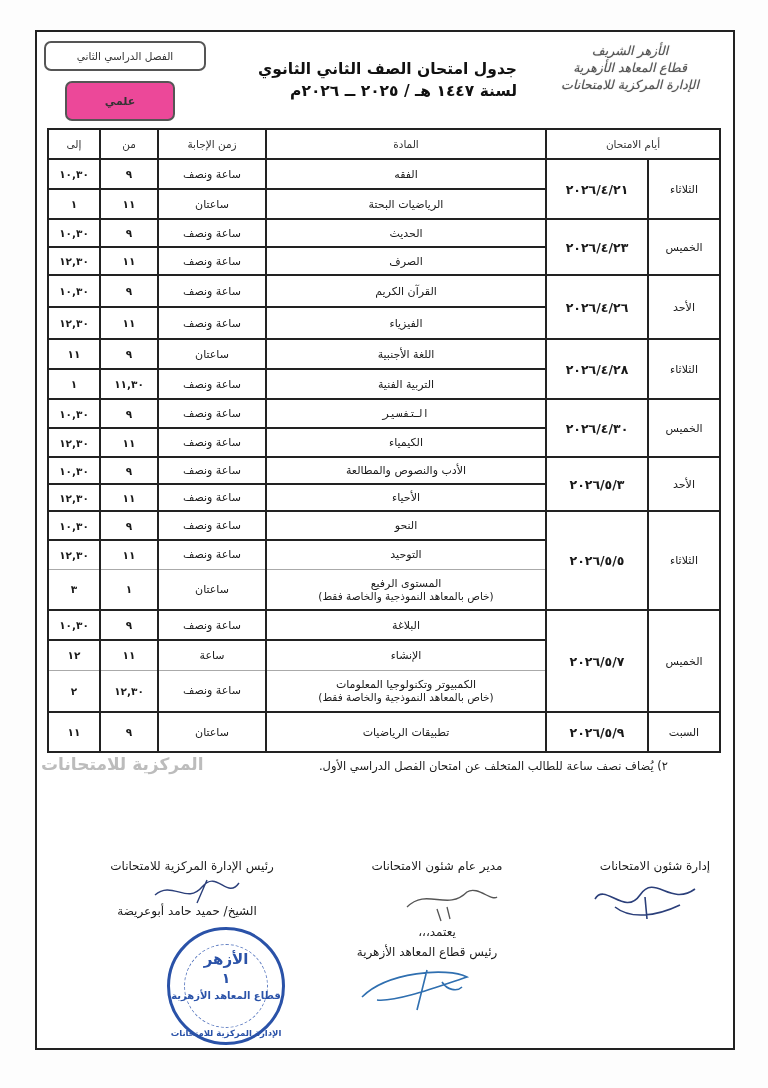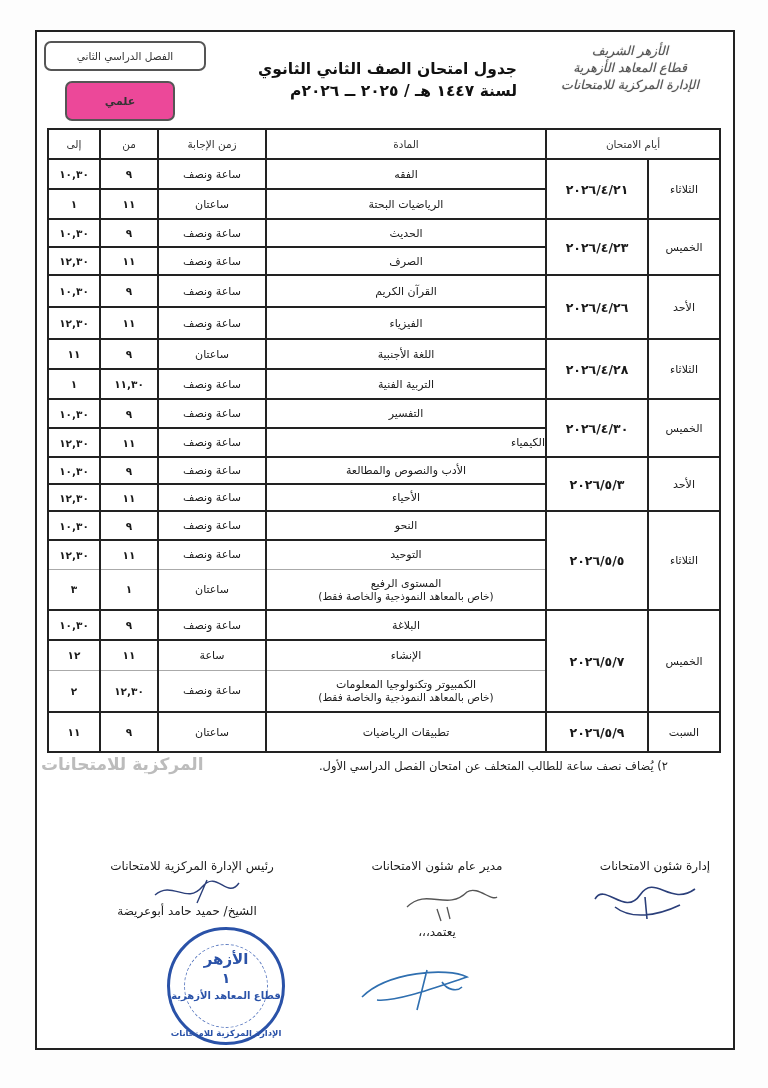--- a/index.html
+++ b/index.html
@@ -154,31 +154,31 @@
           <td class=" sub">ساعة ونصف</td>
           <td class="sub">
             <span style="display: block;">التربية الفنية</span>
           </td>
         </tr>
         <tr style="height: 29px;">
           <td class="num">١٠,٣٠</td>
           <td class="num">٩</td>
           <td class="">ساعة ونصف</td>
           <td class="">
-            <span style="display: block;">التفسير</span>
+            <span style="display: block; font-family: Liberation Mono, monospace;">التفسير</span>
           </td>
           <td class="date" rowspan="2">٢٠٢٦/٤/٣٠</td>
           <td class="day" rowspan="2">الخميس</td>
         </tr>
         <tr style="height: 29px;">
           <td class="num sub">١٢,٣٠</td>
           <td class="num sub">١١</td>
           <td class=" sub">ساعة ونصف</td>
           <td class="sub">
-            <span style="display: block; text-align: right;">الكيمياء</span>
+            <span style="display: block;">الكيمياء</span>
           </td>
         </tr>
         <tr style="height: 27px;">
           <td class="num">١٠,٣٠</td>
           <td class="num">٩</td>
           <td class="">ساعة ونصف</td>
           <td class="">
             <span style="display: block;">الأدب والنصوص والمطالعة</span>
           </td>
           <td class="date" rowspan="2">٢٠٢٦/٥/٣</td>
@@ -281,20 +281,21 @@
 
   <div class="sig" style="left:30px; top:827px; width:250px;">
     <div>رئيس الإدارة المركزية للامتحانات</div>
   </div>
   <svg class="scrawl" style="left:110px; top:843px;" width="100" height="35">
     <path d="M8 20 C 25 5, 40 30, 55 12 S 80 25, 92 8 M50 28 L60 5" stroke="#2b3f7a" stroke-width="1.4" fill="none"></path>
   </svg>
   <div class="sig" style="left:40px; top:872px; width:220px;">الشيخ/ حميد حامد أبوعريضة</div>
 
   <div class="sig" style="left:300px; top:893px; width:200px;">يعتمد،،،</div>
+  <div class="sig" style="left:250px; top:913px; width:280px;">رئيس قطاع المعاهد الأزهرية</div>
   <svg class="scrawl" style="left:320px; top:930px;" width="120" height="50">
     <path d="M5 35 C 30 10, 90 5, 110 15 C 80 25, 40 40, 20 38 M70 8 L60 48 M85 20 C 90 28, 100 30, 105 25" stroke="#2f6fb0" stroke-width="1.6" fill="none"></path>
   </svg>
 
   <div class="stamp">
     <div class="inner"></div>
     <div class="l1">الأزهر</div>
     <div class="l2">١</div>
     <div class="l3">قطاع المعاهد الأزهرية</div>
     <div class="ring">الإدارة المركزية للامتحانات</div>

